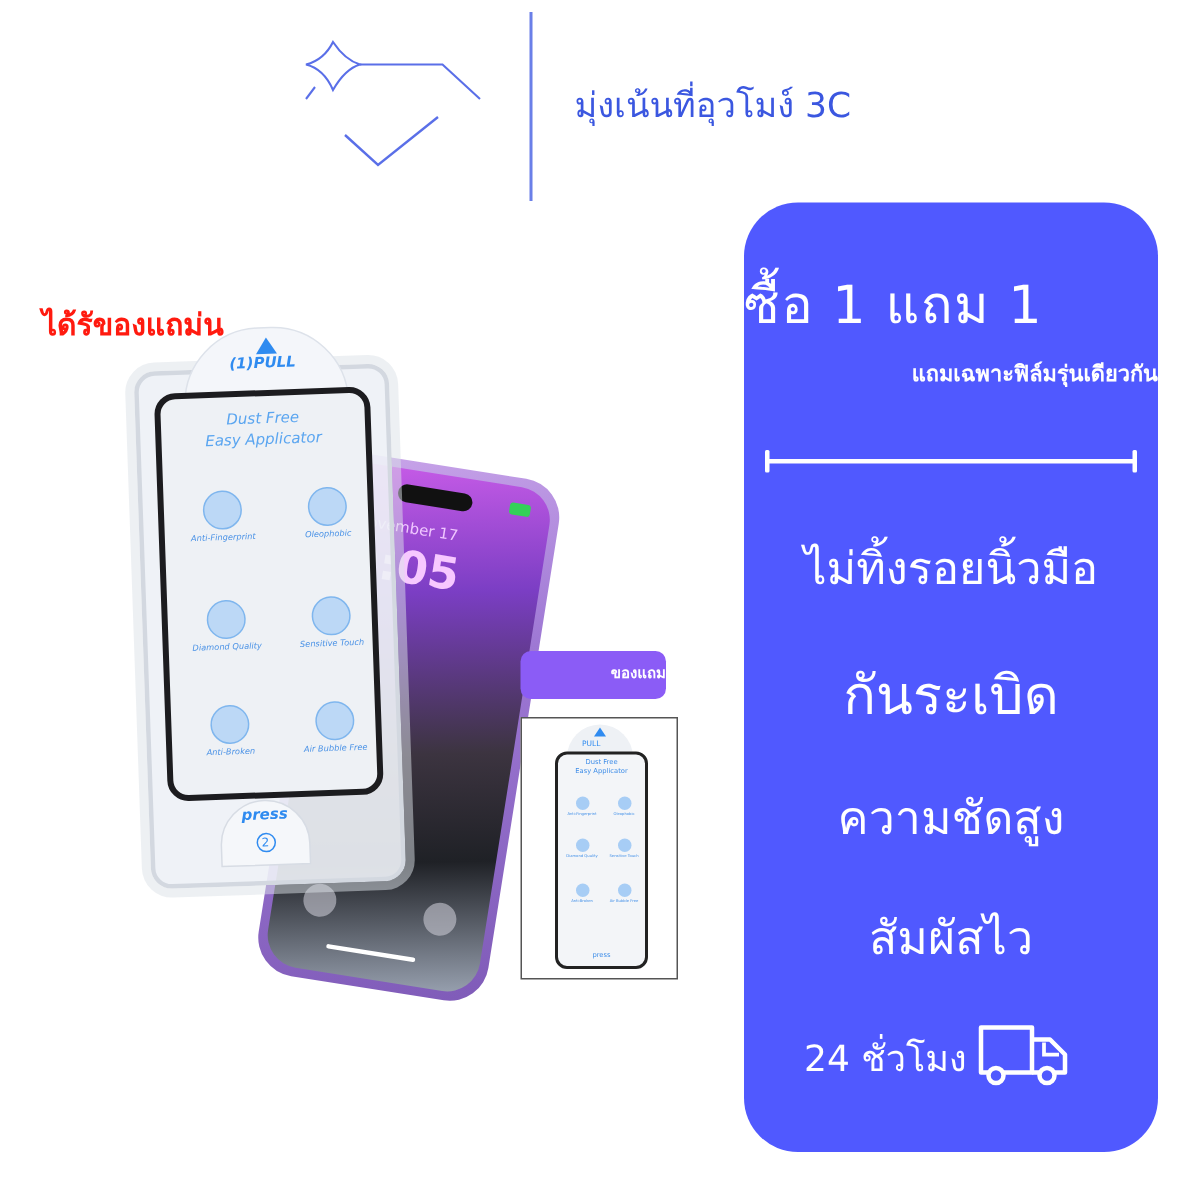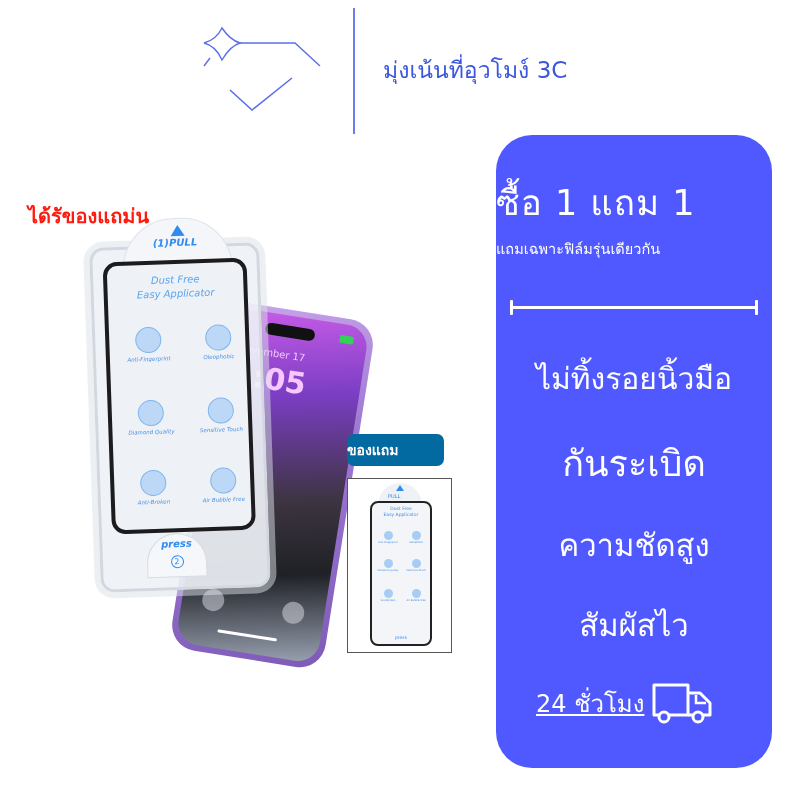--- a/index.html
+++ b/index.html
@@ -46,47 +46,47 @@
   .feat-icon { width: 26px; height: 26px; margin: 0 auto 3px; border-radius: 50%; background: #bcd8f6; border: 1px solid #7fb6ee; }
   .feat-label { font-size: 5.5px; font-style: italic; color: #4a92e6; }
   .app-press { position: absolute; left: 44px; bottom: 10px; width: 60px; height: 44px; border-radius: 30px 30px 0 0;
     background: #f5f7fa; border: 1px solid #d7dce4; text-align: center; }
   .app-press-label { display: block; font-size: 10px; font-weight: bold; font-style: italic; color: #2f8bf0; margin-top: 4px; }
   .app-press-num { display: inline-block; width: 13px; height: 13px; border: 1px solid #2f8bf0; border-radius: 50%;
     font-size: 8px; line-height: 11px; color: #2f8bf0; }
 
   
   .gift-badge { position: absolute; left: 347px; top: 434px; width: 97px; height: 32px; border-radius: 7px;
-    background: #0369a1; color: #fff; font-size: 14px; font-weight: bold; text-align: left; line-height: 32px; }
+    background: #8b5cf6; color: #fff; font-size: 10px; font-weight: bold; text-align: right; line-height: 32px; }
   .mini-card { position: absolute; left: 347px; top: 478px; width: 105px; height: 175px; border: 1.5px solid #555; background: #fff; }
   .mini-tab { position: absolute; left: 30px; top: 4px; width: 44px; height: 22px; border-radius: 22px 22px 0 0; background: #eef1f5; }
   .mini-arrow { position: absolute; left: 18px; top: 2px; width: 0; height: 0; border-left: 4px solid transparent;
     border-right: 4px solid transparent; border-bottom: 6px solid #2f8bf0; }
   .mini-pull { position: absolute; left: 10px; top: 10px; font-size: 5px; color: #2f8bf0; }
   .mini-film { position: absolute; left: 22px; top: 22px; width: 62px; height: 145px; border: 2px solid #222; border-radius: 8px; background: #f3f5f8; }
   .mini-title { position: absolute; left: 0; right: 0; text-align: center; font-size: 4.5px; color: #3f8ee8; }
   .mini-title.t1 { top: 3px; } .mini-title.t2 { top: 9px; }
   .mini-feat { position: absolute; width: 28px; text-align: center; }
   .mini-feat-icon { width: 9px; height: 9px; margin: 0 auto 1px; border-radius: 50%; background: #a7cdf5; }
   .mini-feat-label { font-size: 2.5px; color: #3f8ee8; }
   .mini-press { position: absolute; left: 0; right: 0; bottom: 4px; text-align: center; font-size: 4.5px; color: #3f8ee8; }
 
   
   .promo { position: absolute; left: 496px; top: 135px; width: 276px; height: 633px; border-radius: 36px; background: #5059ff; color: #fff; }
   .promo-headline { position: absolute; left: 0; right: 0; top: 40px; font-size: 35px; letter-spacing: 1px; }
-  .promo-sub { position: absolute; left: 0; right: 0; top: 102px; text-align: left; font-size: 14.5px; }
+  .promo-sub { position: absolute; left: 0; right: 0; top: 102px; text-align: right; font-size: 14.5px; font-weight: bold; }
   .promo-rule { position: absolute; left: 14px; right: 14px; top: 171px; height: 3px; background: #fff; }
   .promo-rule::before, .promo-rule::after { content: ""; position: absolute; top: -6px; width: 3px; height: 15px; background: #fff; border-radius: 1px; }
   .promo-rule::before { left: 0; } .promo-rule::after { right: 0; }
   .promo-feature { position: absolute; left: 0; right: 0; text-align: center; font-size: 31px; }
   .promo-feature.f1 { top: 220px; font-size: 30px; }
   .promo-feature.f2 { top: 300px; font-size: 36px; }
   .promo-feature.f3 { top: 385px; }
   .promo-feature.f4 { top: 465px; }
-  .promo-shipping { position: absolute; left: 40px; top: 546px; display: flex; align-items: center; gap: 6px; text-decoration: underline; }
+  .promo-shipping { position: absolute; left: 40px; top: 546px; display: flex; align-items: flex-end; gap: 6px; }
   .promo-shipping-text { font-size: 24px; }
   .truck-icon { width: 66px; height: 44px; }
 </style>
 </head>
 <body>
 
 <div class="logo">
   <svg width="130" height="100" viewBox="0 0 130 100">
     <path d="M22 10 Q30 22 40 25 Q30 28 22 42 Q16 28 4 25 Q16 22 22 10 Z" fill="none" stroke="#5a6fe8" stroke-width="1.4"></path>
     <path d="M40 25 L95 25 L120 48" fill="none" stroke="#5a6fe8" stroke-width="1.4"></path>

